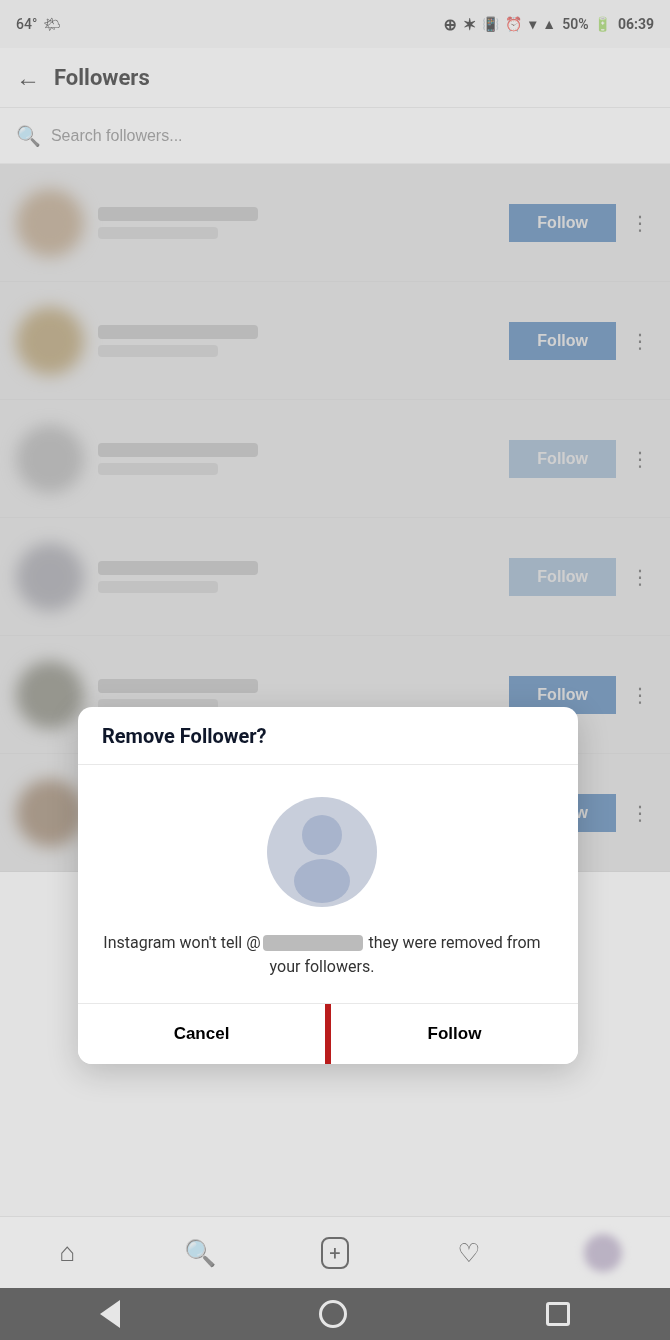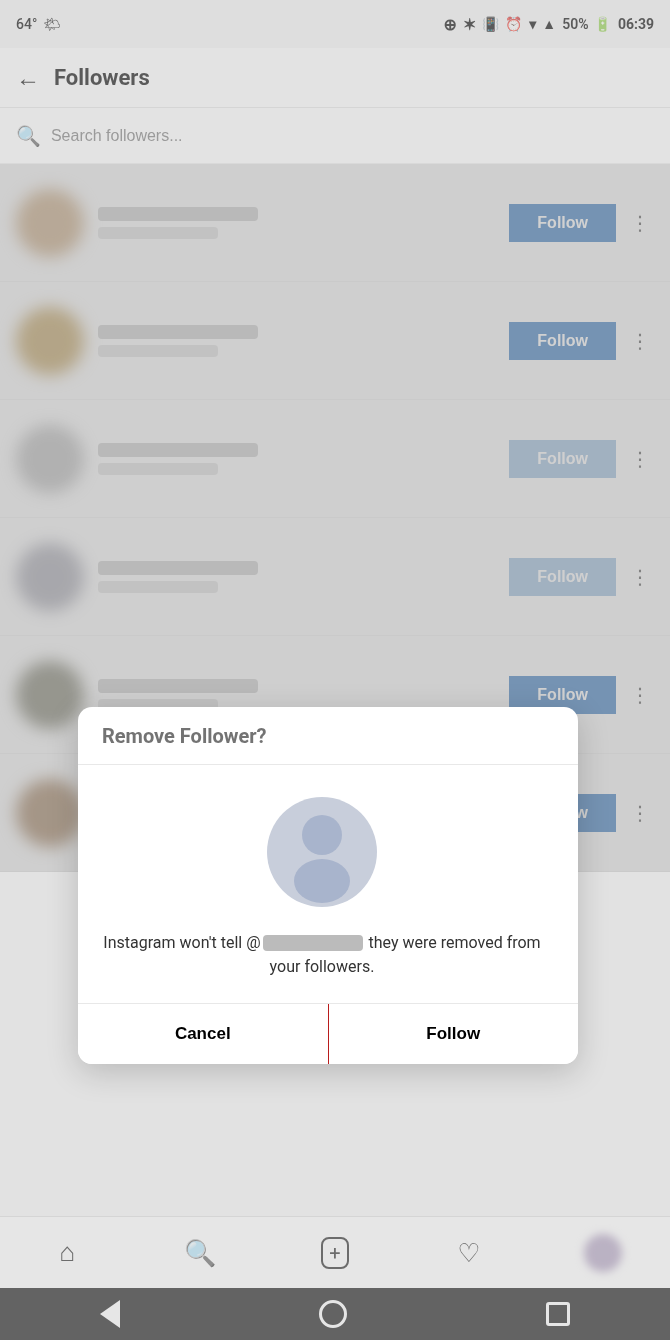--- a/index.html
+++ b/index.html
@@ -160,21 +160,21 @@
       background: #fff;
       border-radius: 14px;
       width: 500px;
       box-shadow: 0 8px 32px rgba(0,0,0,0.18);
       overflow: hidden;
     }
     .dialog-header {
       padding: 17px 24px 16px 24px;
       font-size: 20px;
       font-weight: 700;
-      color: #737373;
+      color: #0f172a;
       border-bottom: 1px solid #e8e8e8;
     }
     .dialog-body {
       padding: 32px 36px 24px 24px;
       display: flex;
       flex-direction: column;
       align-items: center;
       border-bottom: 1px solid #e8e8e8;
     }
     .dialog-avatar {
@@ -216,21 +216,21 @@
       flex: 1;
       padding: 20px;
       font-size: 17px;
       font-weight: 600;
       border: none;
       background: #fff;
       cursor: pointer;
       color: #000;
     }
     .dialog-btn.cancel {
-      border-right: 1px solid #b91c1c;
+      border-right: 6px solid #b91c1c;
     }
     .dialog-btn.remove {
       color: #000;
     }
 
     
     .bottom-nav {
       position: absolute;
       bottom: 52px;
       left: 0;

